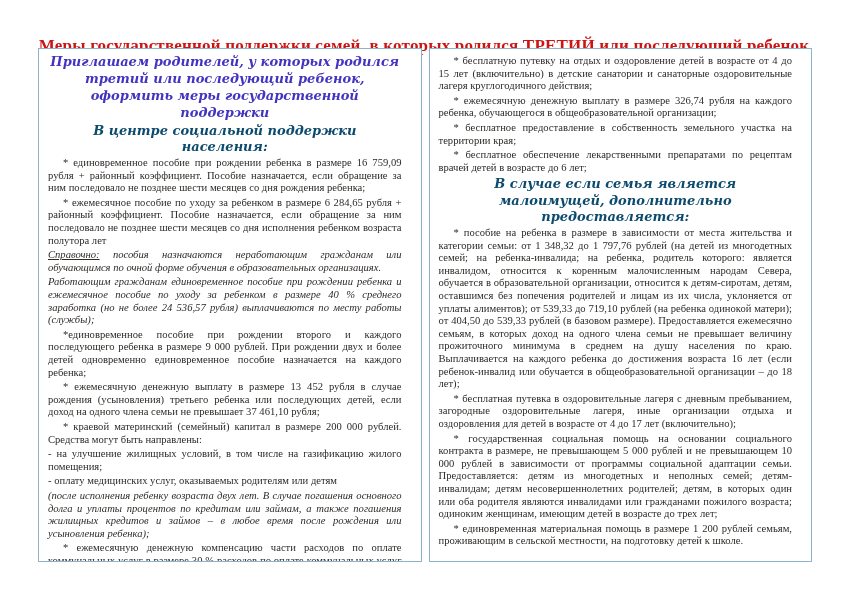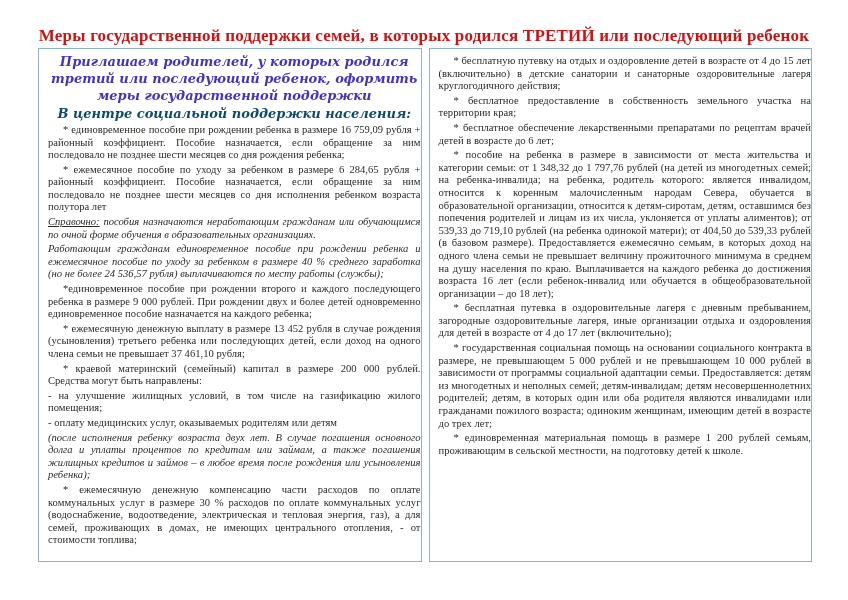--- a/index.html
+++ b/index.html
@@ -1,40 +1,40 @@
 <!DOCTYPE html>
 <html lang="ru"><head>
 <meta charset="utf-8">
 <style>
   html,body{margin:0;padding:0;}
   body{width:848px;height:600px;background:#ffffff;font-family:"Liberation Serif",serif;}
   .page{position:relative;width:848px;height:600px;background:#ffffff;overflow:hidden;}
   .doc-title{
-    padding-top:26px;
+    padding-top:36px;
     text-align:center;
     font-family:"Liberation Serif",serif;
     font-weight:bold;
     font-size:17px;
     letter-spacing:.2px;
     color:#cc1414;
   }
   .cols{
     position:absolute;
     left:38px; top:48px;
     width:774px;
     display:flex;
     gap:7px;
   }
   .col{
     box-sizing:border-box;
     width:50%;
     height:514px;
     border:1px solid #8fb2c9;
     background:#ffffff;
-    padding:4px 0 4px 9px;
+    padding:4px 19px 4px 9px;
     overflow:hidden;
   }
   .intro{
     font-family:"DejaVu Serif",serif;
     font-style:italic;
     font-weight:bold;
     font-size:13px;
     line-height:1.3;
     text-align:center;
     color:#4333c0;
@@ -86,23 +86,25 @@
           <div class="para"><span>- на улучшение жилищных условий, в том числе на газификацию жилого помещения;</span></div>
           <div class="para"><span>- оплату медицинских услуг, оказываемых родителям или детям</span></div>
           <div class="para"><span class="i">(после исполнения ребенку возраста двух лет. В случае погашения основного долга и уплаты процентов по кредитам или займам, а также погашения жилищных кредитов и займов – в любое время после рождения или усыновления ребенка);</span></div>
           <div class="para ind"><span class="b">* ежемесячную денежную компенсацию части расходов по оплате коммунальных услуг</span><span> в размере 30 % расходов по оплате коммунальных услуг (водоснабжение, водоотведение, электрическая и тепловая энергия, газ), а для семей, проживающих в домах, не имеющих центрального отопления, - от стоимости топлива;</span></div>
         </div>
     </div>
 
     <div class="col">
       <div>
           <div class="para ind"><span class="b">* бесплатную путевку на отдых и оздоровление детей</span><span> в возрасте от 4 до 15 лет (включительно) в детские санатории и санаторные оздоровительные лагеря круглогодичного действия;</span></div>
+          <div class="para ind"><span class="b">* ежемесячную денежную выплату</span><span> в размере 326,74 рубля на каждого ребенка, обучающегося в общеобразовательной организации;</span></div>
           <div class="para ind"><span class="b">* бесплатное предоставление в собственность земельного участка</span><span> на территории края;</span></div>
           <div class="para ind"><span class="b">* бесплатное обеспечение лекарственными препаратами</span><span> по рецептам врачей детей в возрасте до 6 лет;</span></div>
         </div>
+      <div class="script-red">В случае если семья является малоимущей, дополнительно предоставляется:</div>
       <div>
           <div class="para ind"><span class="b">* пособие на ребенка</span><span> в размере в зависимости от места жительства и категории семьи: от 1 348,32 до 1 797,76 рублей (на детей из многодетных семей; на ребенка-инвалида; на ребенка, родитель которого: является инвалидом, относится к коренным малочисленным народам Севера, обучается в образовательной организации, относится к детям-сиротам, детям, оставшимся без попечения родителей и лицам из их числа, уклоняется от уплаты алиментов); от 539,33 до 719,10 рублей (на ребенка одинокой матери); от 404,50 до 539,33 рублей (в базовом размере). Предоставляется ежемесячно семьям, в которых доход на одного члена семьи не превышает величину прожиточного минимума в среднем на душу населения по краю. Выплачивается на каждого ребенка до достижения возраста 16 лет (если ребенок-инвалид или обучается в общеобразовательной организации – до 18 лет);</span></div>
           <div class="para ind"><span class="b">* бесплатная путевка</span><span> в оздоровительные лагеря с дневным пребыванием, загородные оздоровительные лагеря, иные организации отдыха и оздоровления для детей в возрасте от 4 до 17 лет (включительно);</span></div>
           <div class="para ind"><span class="b">* государственная социальная помощь на основании социального контракта</span><span> в размере, не превышающем 5 000 рублей и не превышающем 10 000 рублей в зависимости от программы социальной адаптации семьи. Предоставляется: детям из многодетных и неполных семей; детям-инвалидам; детям несовершеннолетних родителей; детям, в которых один или оба родителя являются инвалидами или гражданами пожилого возраста; одиноким женщинам, имеющим детей в возрасте до трех лет;</span></div>
           <div class="para ind"><span class="b">* единовременная материальная помощь</span><span> в размере 1 200 рублей семьям, проживающим в сельской местности, на подготовку детей к школе.</span></div>
         </div>
     </div>
 
   </div>
 </div>

